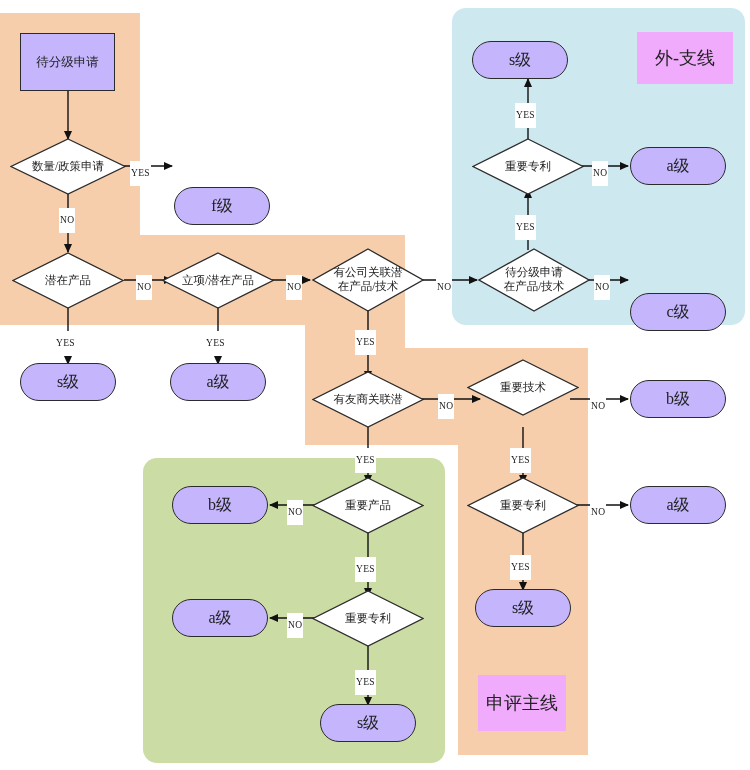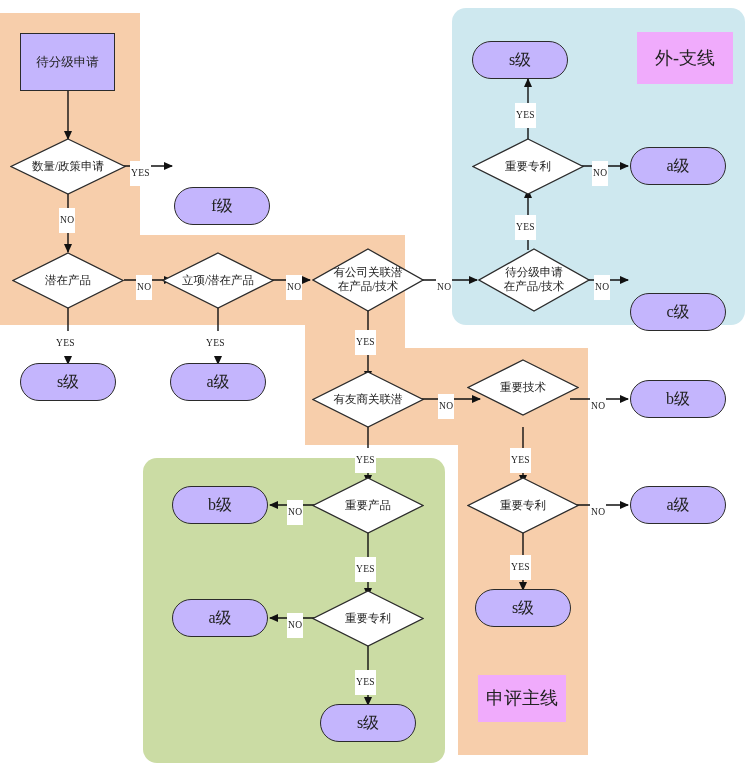--- a/index.html
+++ b/index.html
@@ -228,21 +228,21 @@
   </div>
 
   <div class="node term" style="left:320px;top:704px;width:96px;height:38px;">
     <span class="lbl">s级</span>
   </div>
 
   <div class="node legend" style="left:637px;top:32px;width:96px;height:52px;">
     <span class="lbl">外-支线</span>
   </div>
 
-  <div class="node legend" style="left:478px;top:675px;width:88px;height:47px;">
+  <div class="node legend" style="left:478px;top:675px;width:88px;height:56px;">
     <span class="lbl">申评主线</span>
   </div>
 
 
   <div class="edge-lbl" style="left:130px;top:161px;">YES</div>
   <div class="edge-lbl" style="left:59px;top:208px;">NO</div>
 
   <div class="edge-lbl" style="left:55px;top:331px;">YES</div>
   <div class="edge-lbl" style="left:136px;top:275px;">NO</div>
 

